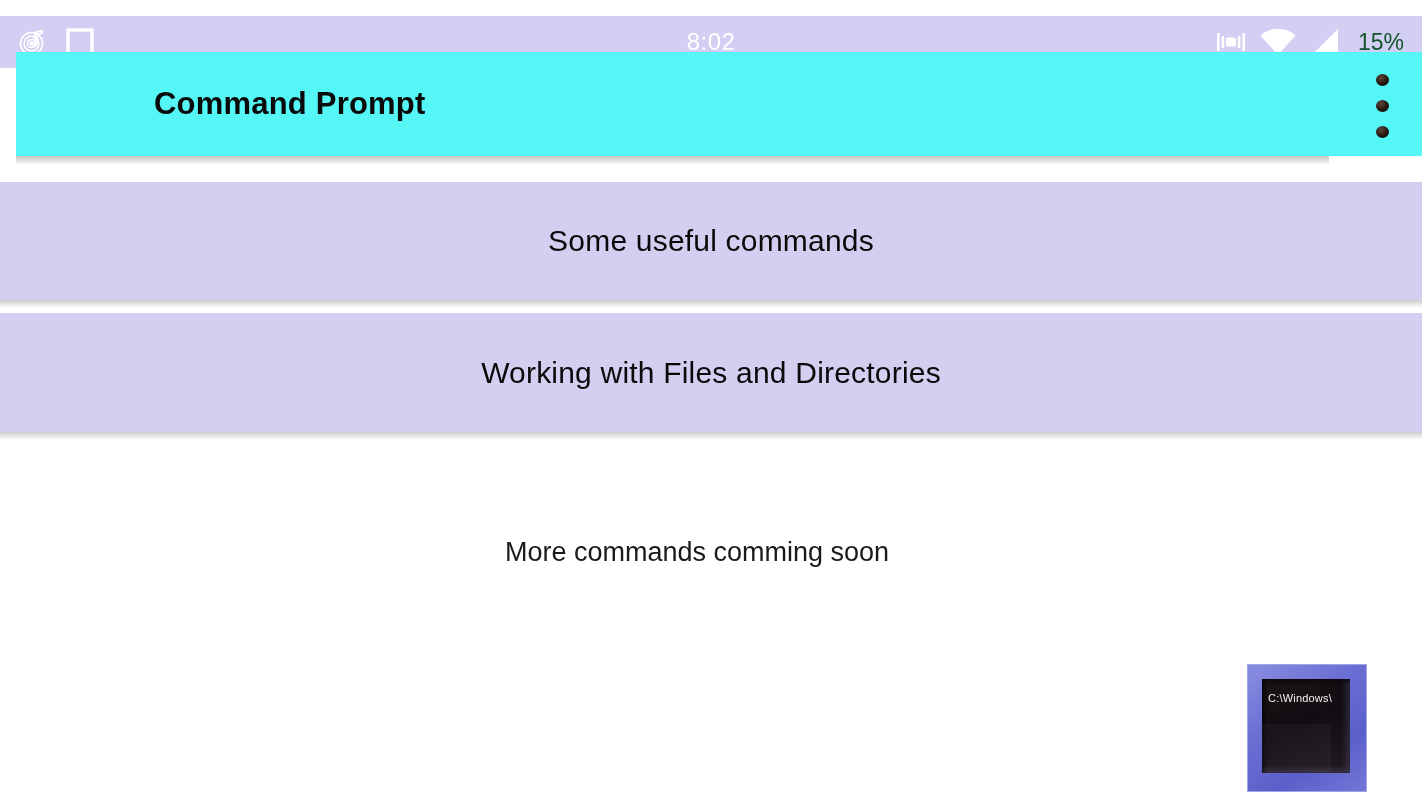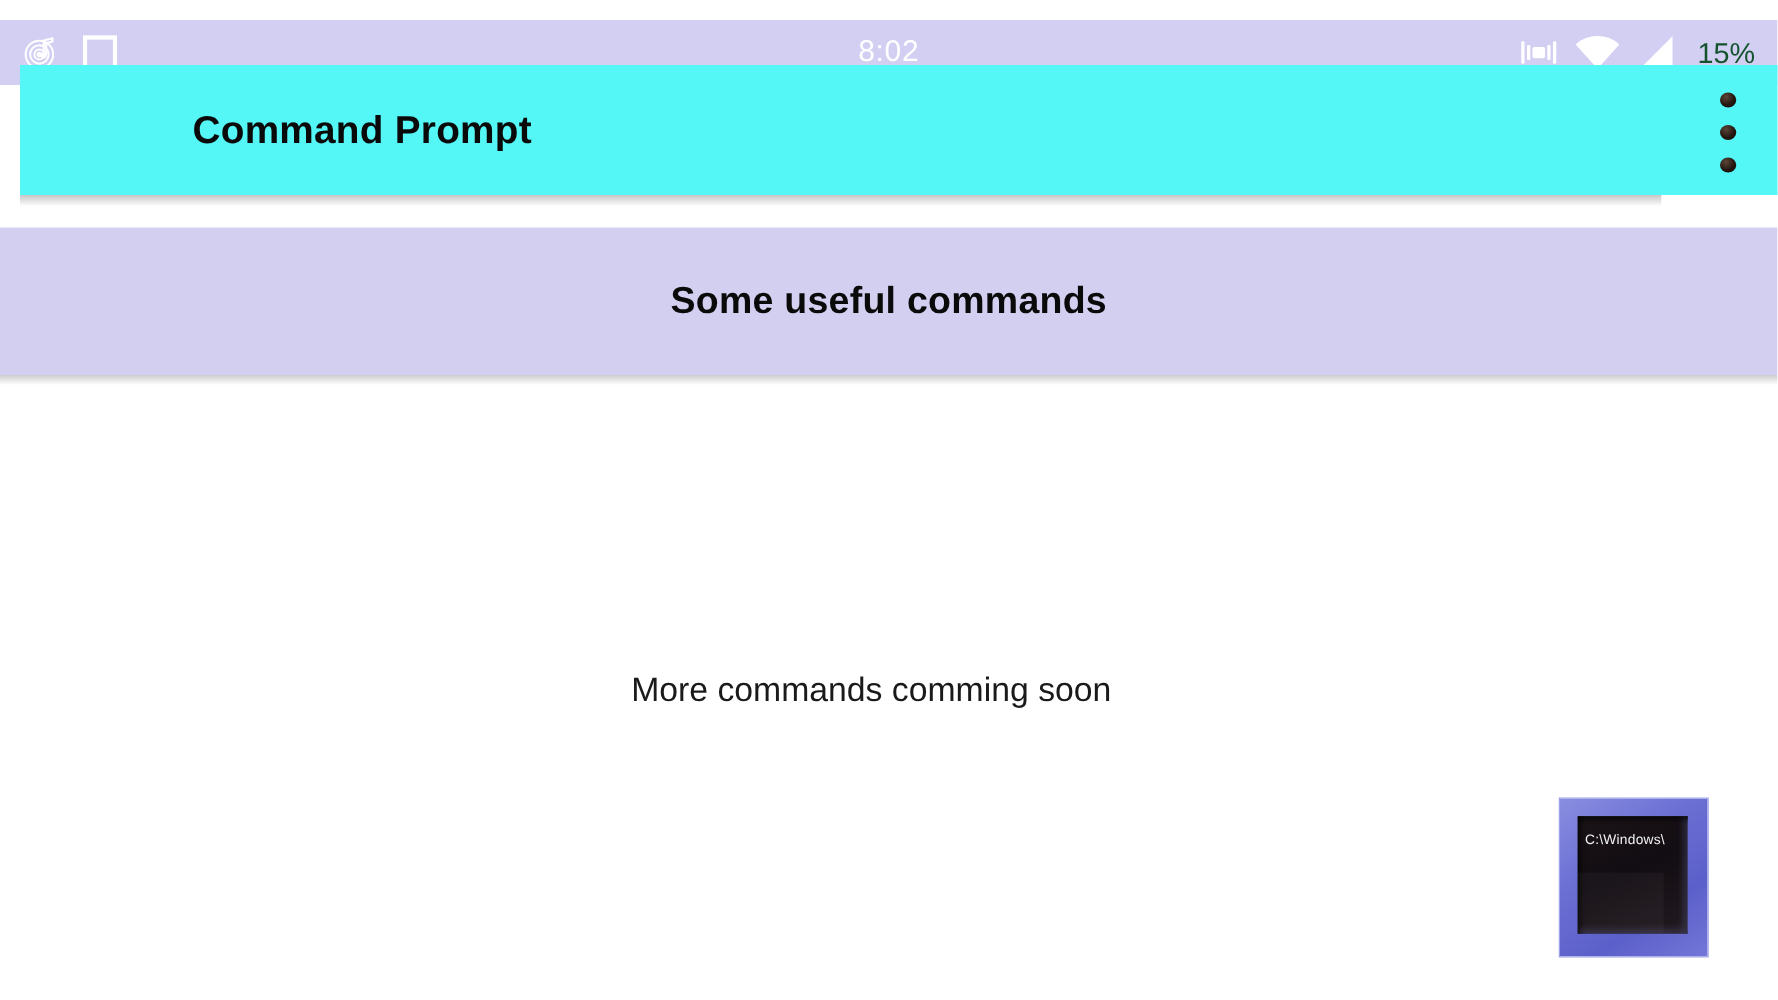--- a/index.html
+++ b/index.html
@@ -135,42 +135,42 @@
     bottom: -8px;
     width: 100%;
     height: 8px;
     background: linear-gradient(to bottom, rgba(0,0,0,0.20), rgba(0,0,0,0));
     pointer-events: none;
   }
   .card-1 { top: 26px;  height: 118px; }
   .card-2 { top: 157px; height: 119px; }
   .card-label {
     font-size: 30px;
-    font-weight: bold;
+    font-weight: normal;
     color: #0a0a0a;
     text-align: left;
     letter-spacing: 0.2px;
   }
 
   .footer-note {
     position: absolute;
     left: 0;
     top: 381px;
     width: 1394px;
     text-align: center;
     font-size: 27px;
     font-weight: 400;
     color: #1a1a1a;
   }
 
   
   .cmd-thumb {
     position: absolute;
     left: 1247px;
-    top: 638px;
+    top: 664px;
     width: 120px;
     height: 128px;
     background: linear-gradient(145deg, #8a8ee0 0%, #6c70d4 35%, #5b5fc9 70%, #7377d8 100%);
     border: 1px solid #9ea2e6;
     box-sizing: border-box;
     padding: 14px 16px 18px 14px;
   }
   .cmd-screen {
     position: relative;
     width: 100%;
@@ -262,20 +262,23 @@
     <span class="overflow-dot"></span>
   </div>
 </div>
 
 <div class="content">
 
   <div class="card card-1">
     <span class="card-label">Some useful commands</span>
   </div>
 
+  <div class="card card-2">
+    <span class="card-label">Working with Files and Directories</span>
+  </div>
 
   <div class="footer-note">More commands comming soon</div>
 
 </div>
 
 <div class="cmd-thumb">
   <div class="cmd-screen">
     <span class="cmd-path">C:\Windows\</span>
   </div>
 </div>

